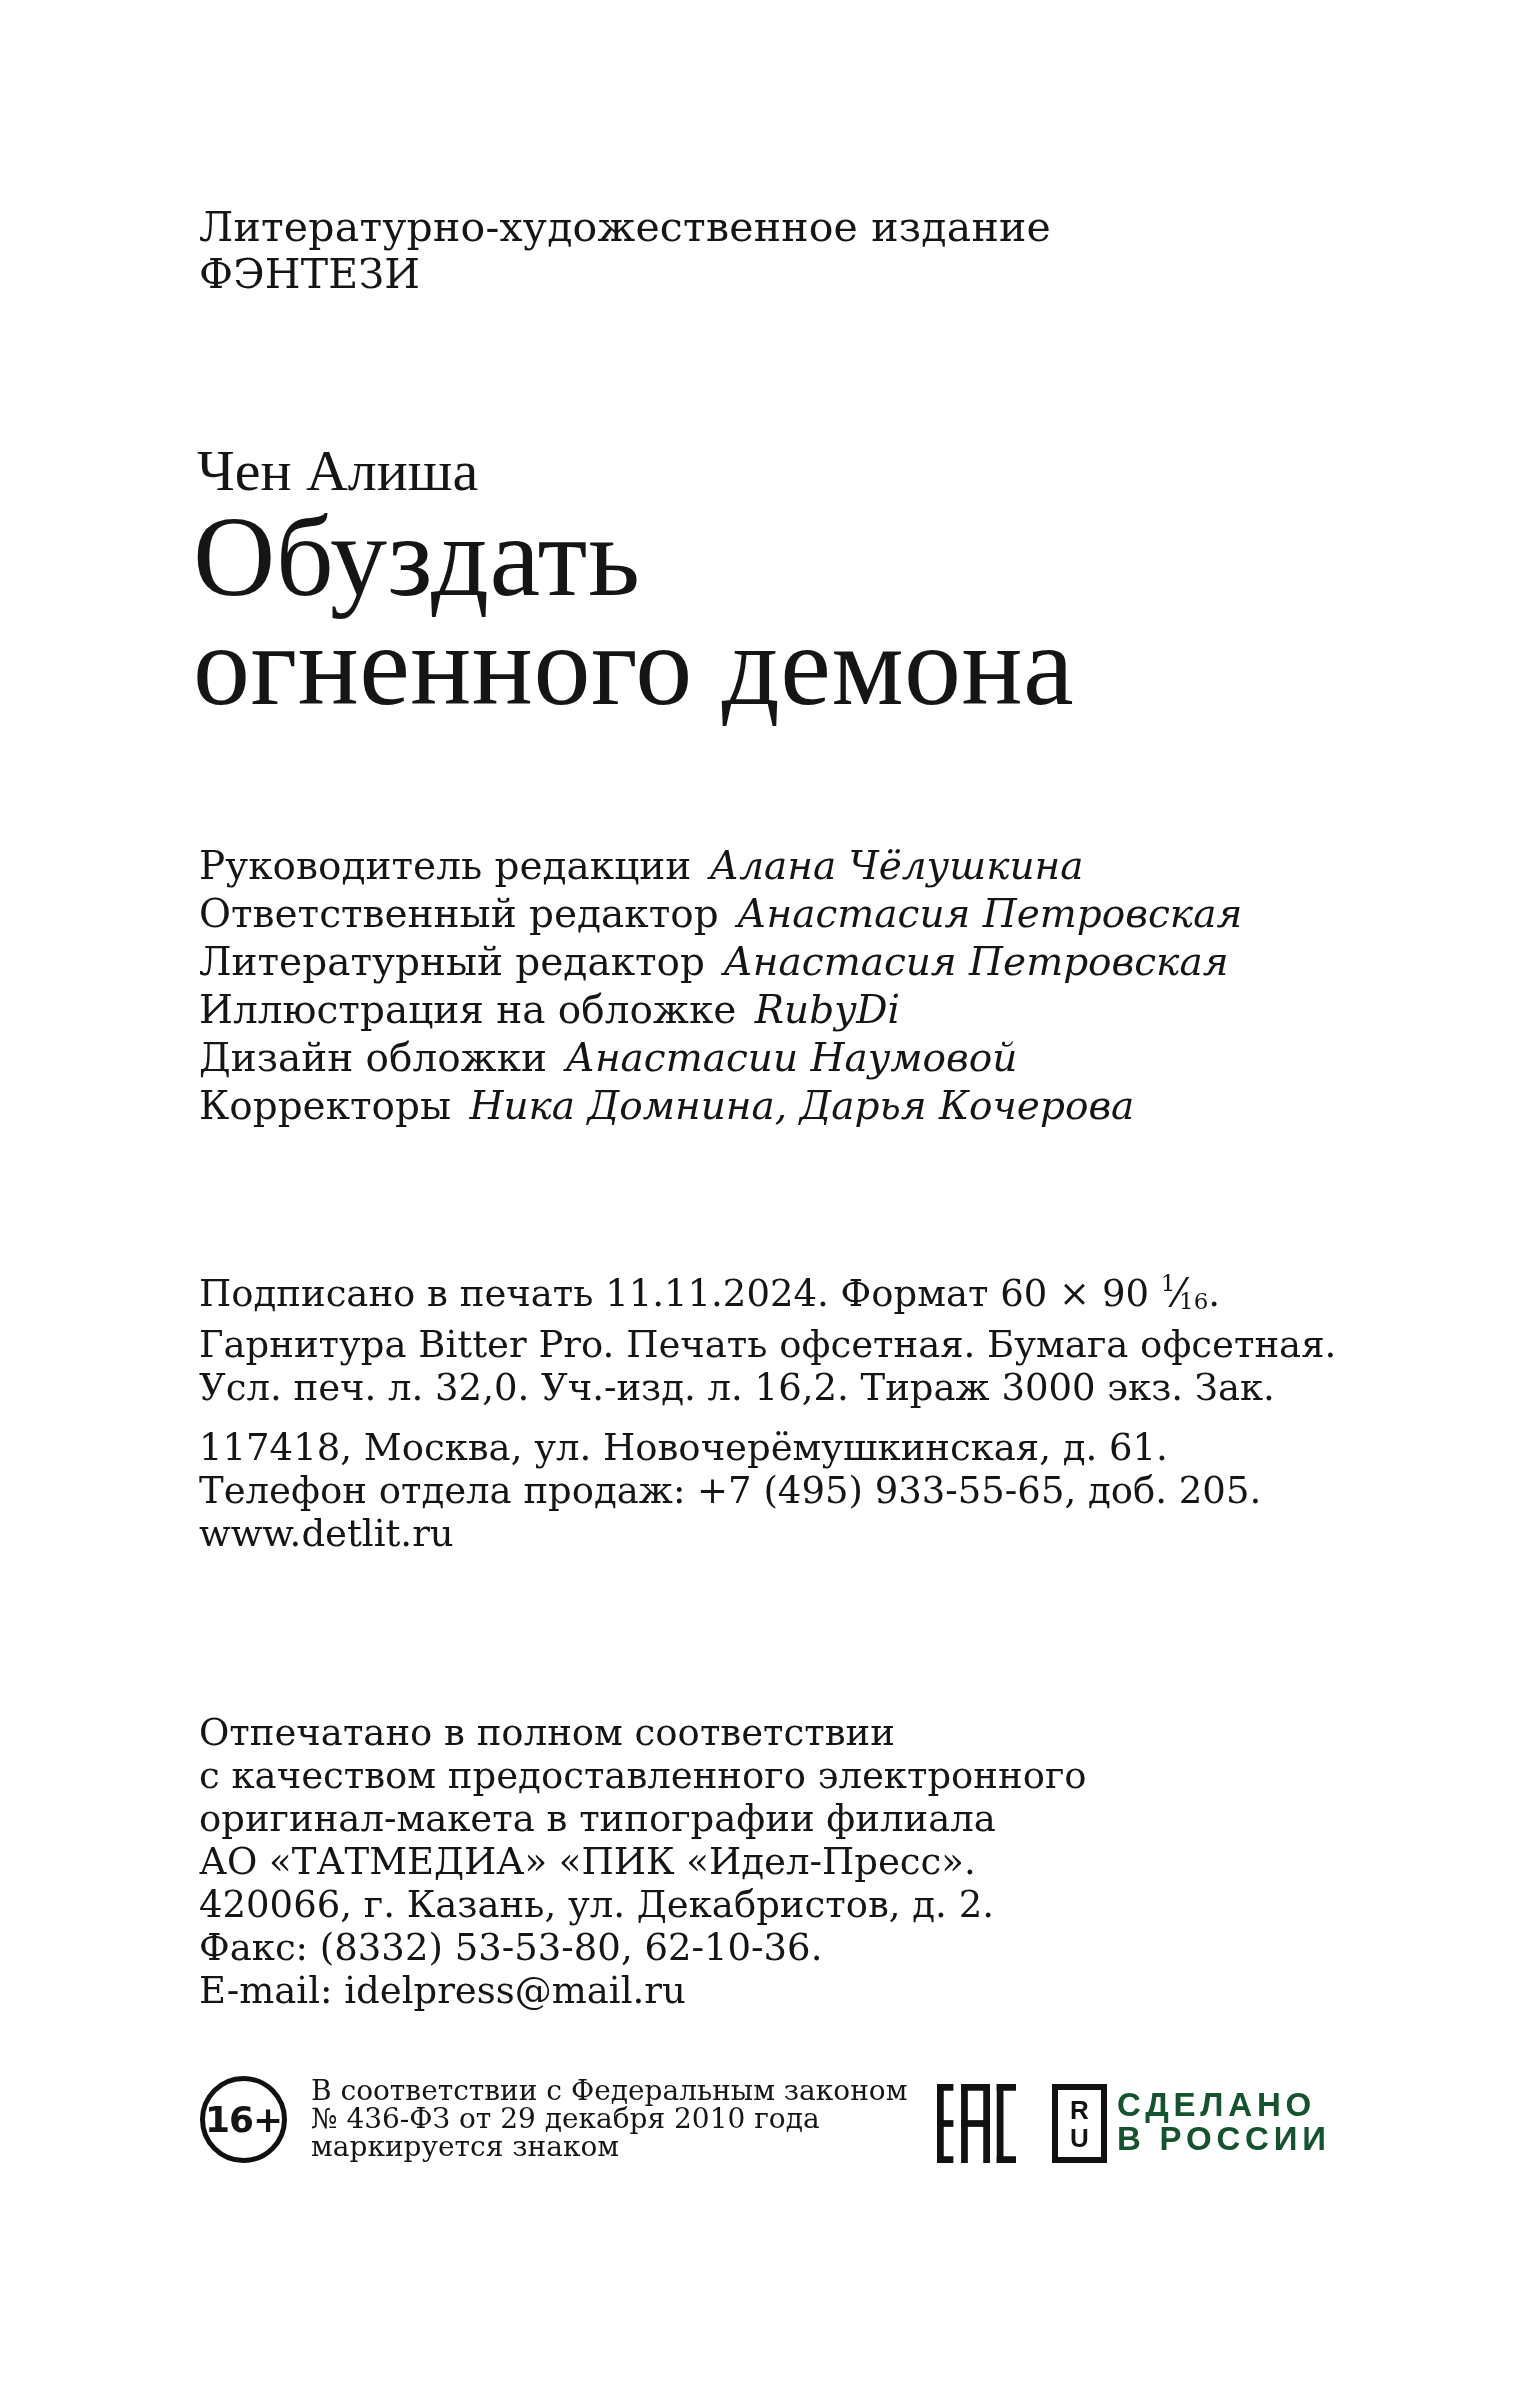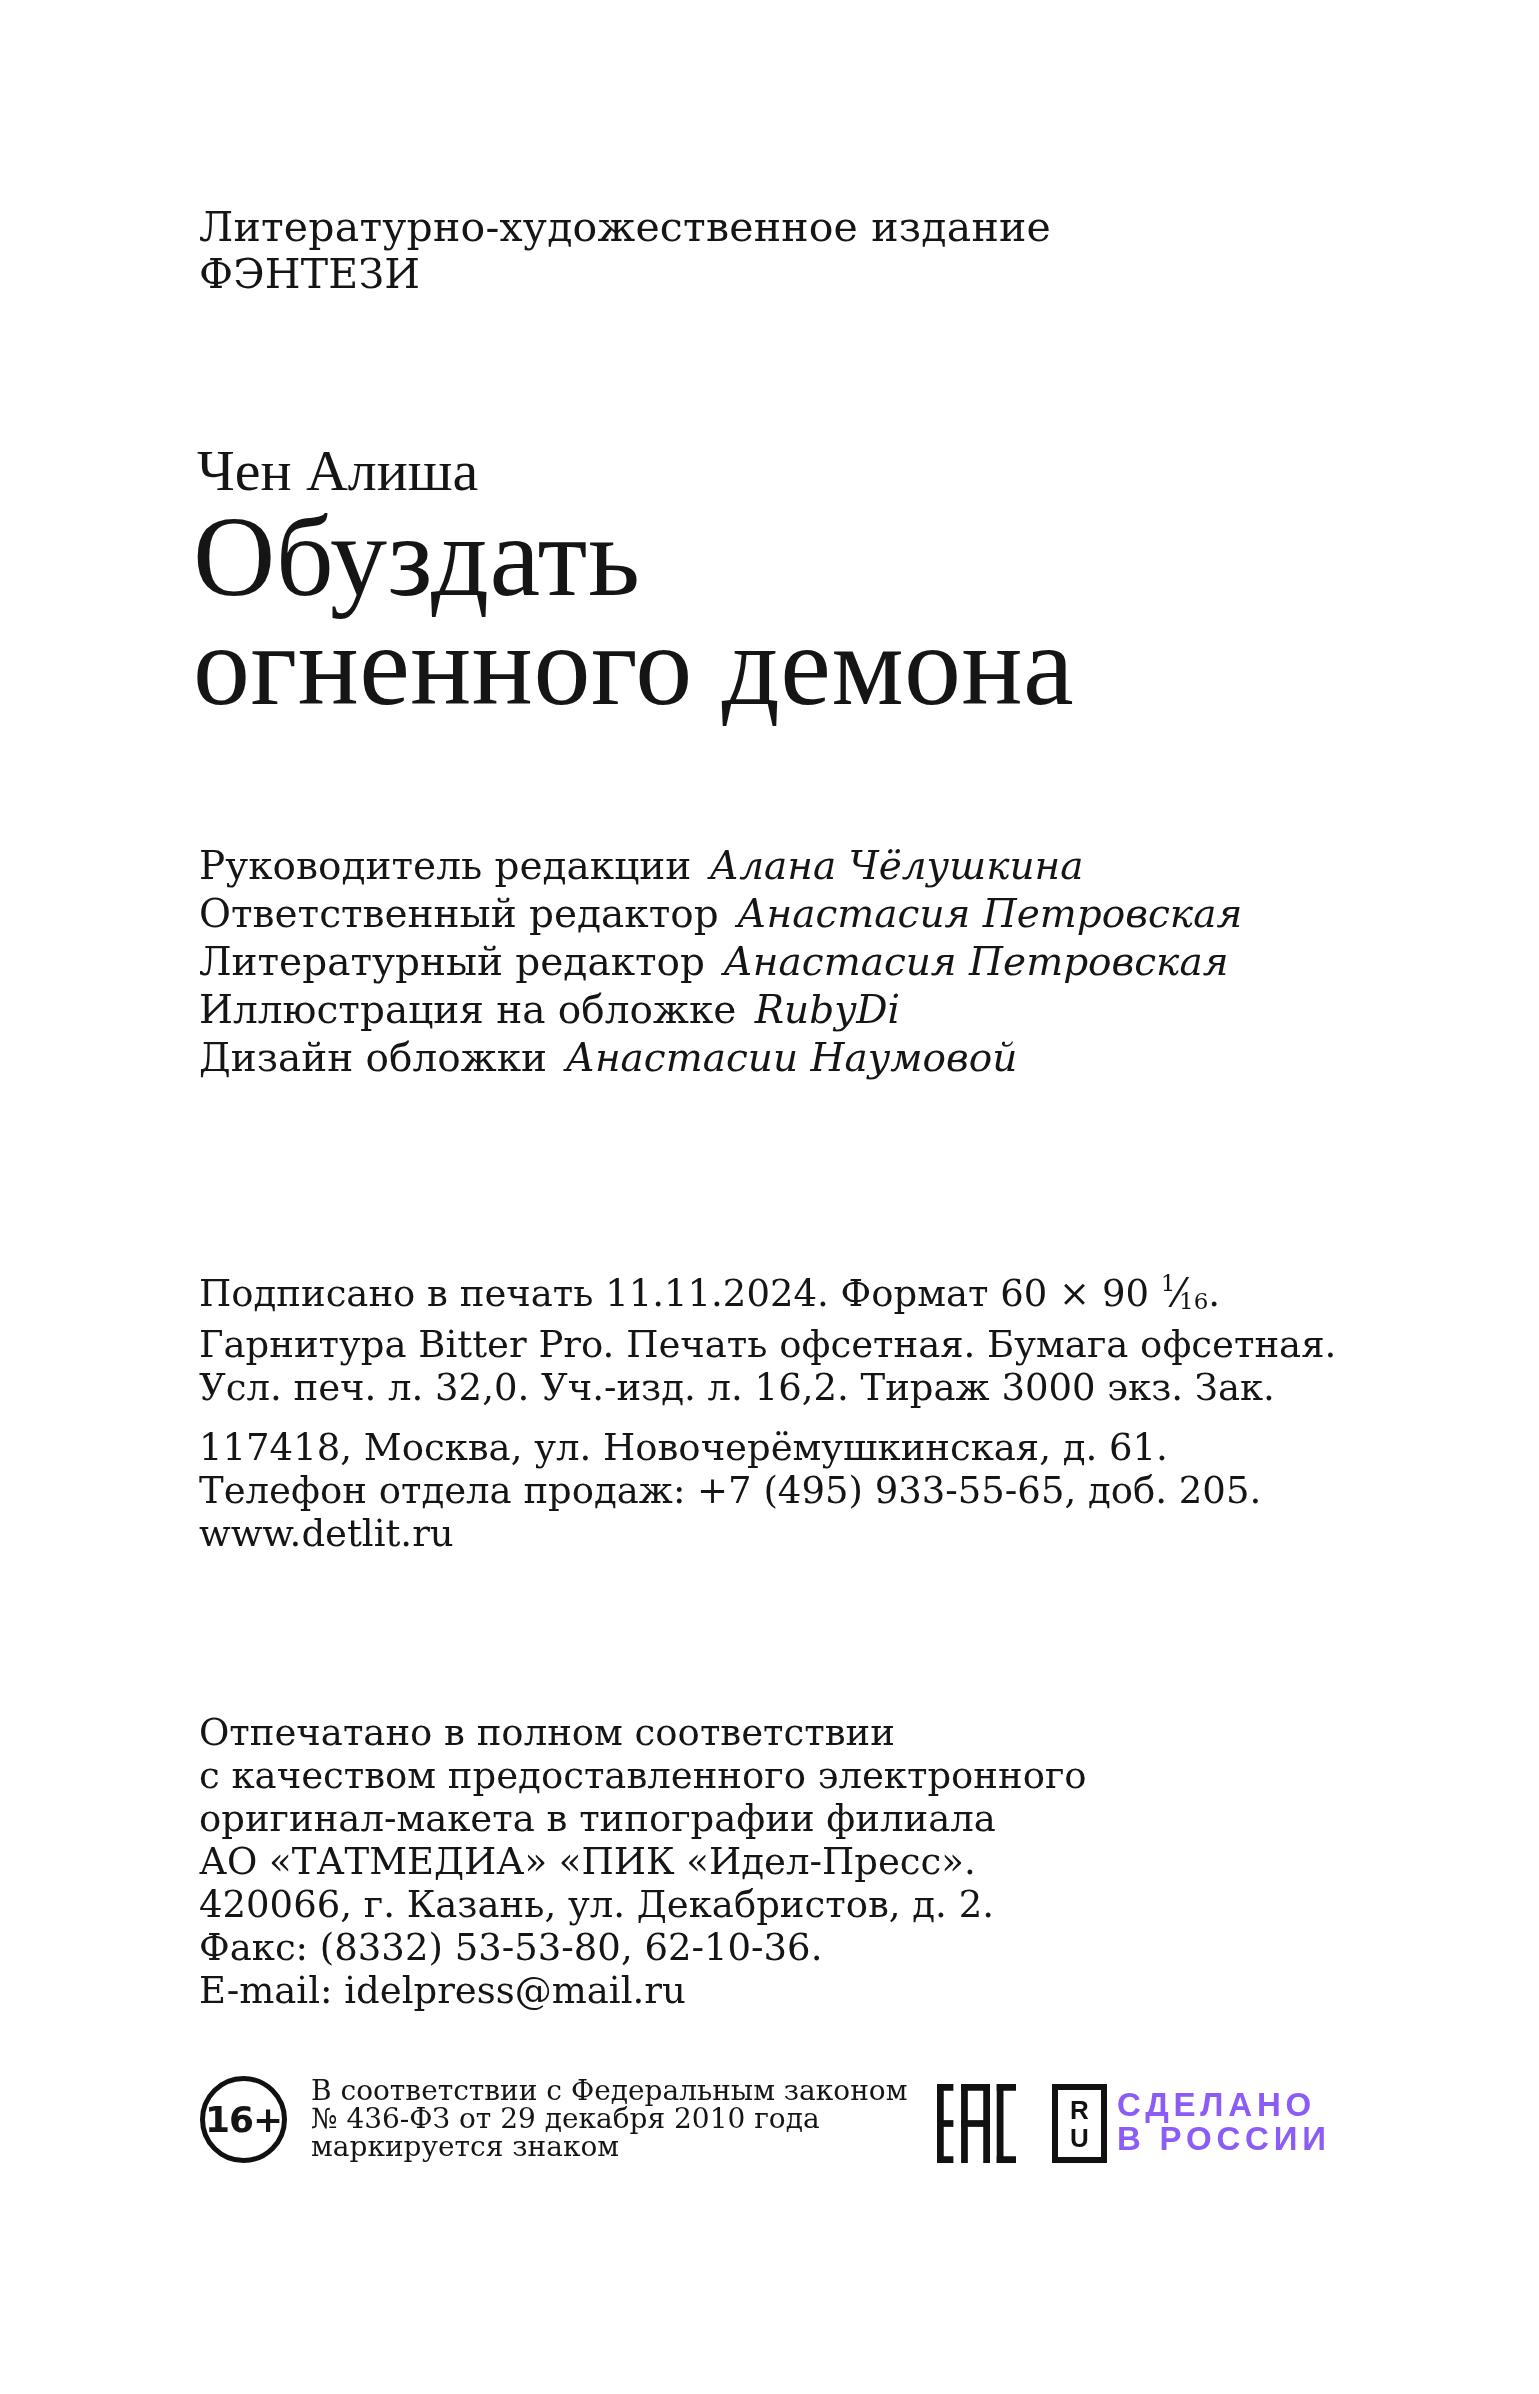--- a/index.html
+++ b/index.html
@@ -40,21 +40,21 @@
   .ru-box{
     left:1052px;top:2084px;width:55px;height:79px;box-sizing:border-box;
     border:6.8px solid #111;
     display:flex;flex-direction:column;align-items:center;justify-content:center;
     font-family:"Liberation Sans", sans-serif;font-weight:bold;font-size:26px;line-height:28px;
     color:#111;
   }
   .made-in{
     left:1117px;top:2088px;
     font-family:"Liberation Sans", sans-serif;font-weight:bold;
-    font-size:33px;line-height:34px;letter-spacing:4.8px;color:#8b5cf6;
+    font-size:33px;line-height:34px;letter-spacing:4.8px;color:#14532d;
     white-space:nowrap;
   }
 </style>
 </head>
 <body>
 
 <div class="page">
 
   <div class="abs author">Чен Алиша</div>
 
@@ -66,20 +66,21 @@
     <div>Обуздать</div>
     <div>огненного демона</div>
   </div>
 
   <div class="abs credits">
     <div><span>Руководитель редакции</span><span class="credit-name">Алана Чёлушкина</span></div>
     <div><span>Ответственный редактор</span><span class="credit-name">Анастасия Петровская</span></div>
     <div><span>Литературный редактор</span><span class="credit-name">Анастасия Петровская</span></div>
     <div><span>Иллюстрация на обложке</span><span class="credit-name">RubyDi</span></div>
     <div><span>Дизайн обложки</span><span class="credit-name">Анастасии Наумовой</span></div>
+    <div><span>Корректоры</span><span class="credit-name">Ника Домнина, Дарья Кочерова</span></div>
   </div>
 
   <div class="abs para print-info">
     <div><span>Подписано в печать 11.11.2024. Формат 60 × 90 </span><sup class="fr-sup">1</sup><span class="fr-slash">⁄</span><sub class="fr-sub">16</sub><span>.</span></div>
     <div>Гарнитура Bitter Pro. Печать офсетная. Бумага офсетная.</div>
     <div>Усл. печ. л. 32,0. Уч.-изд. л. 16,2. Тираж 3000 экз. Зак.</div>
   </div>
 
   <div class="abs para manufacturer">
     <div>117418, Москва, ул. Новочерёмушкинская, д. 61.</div>

